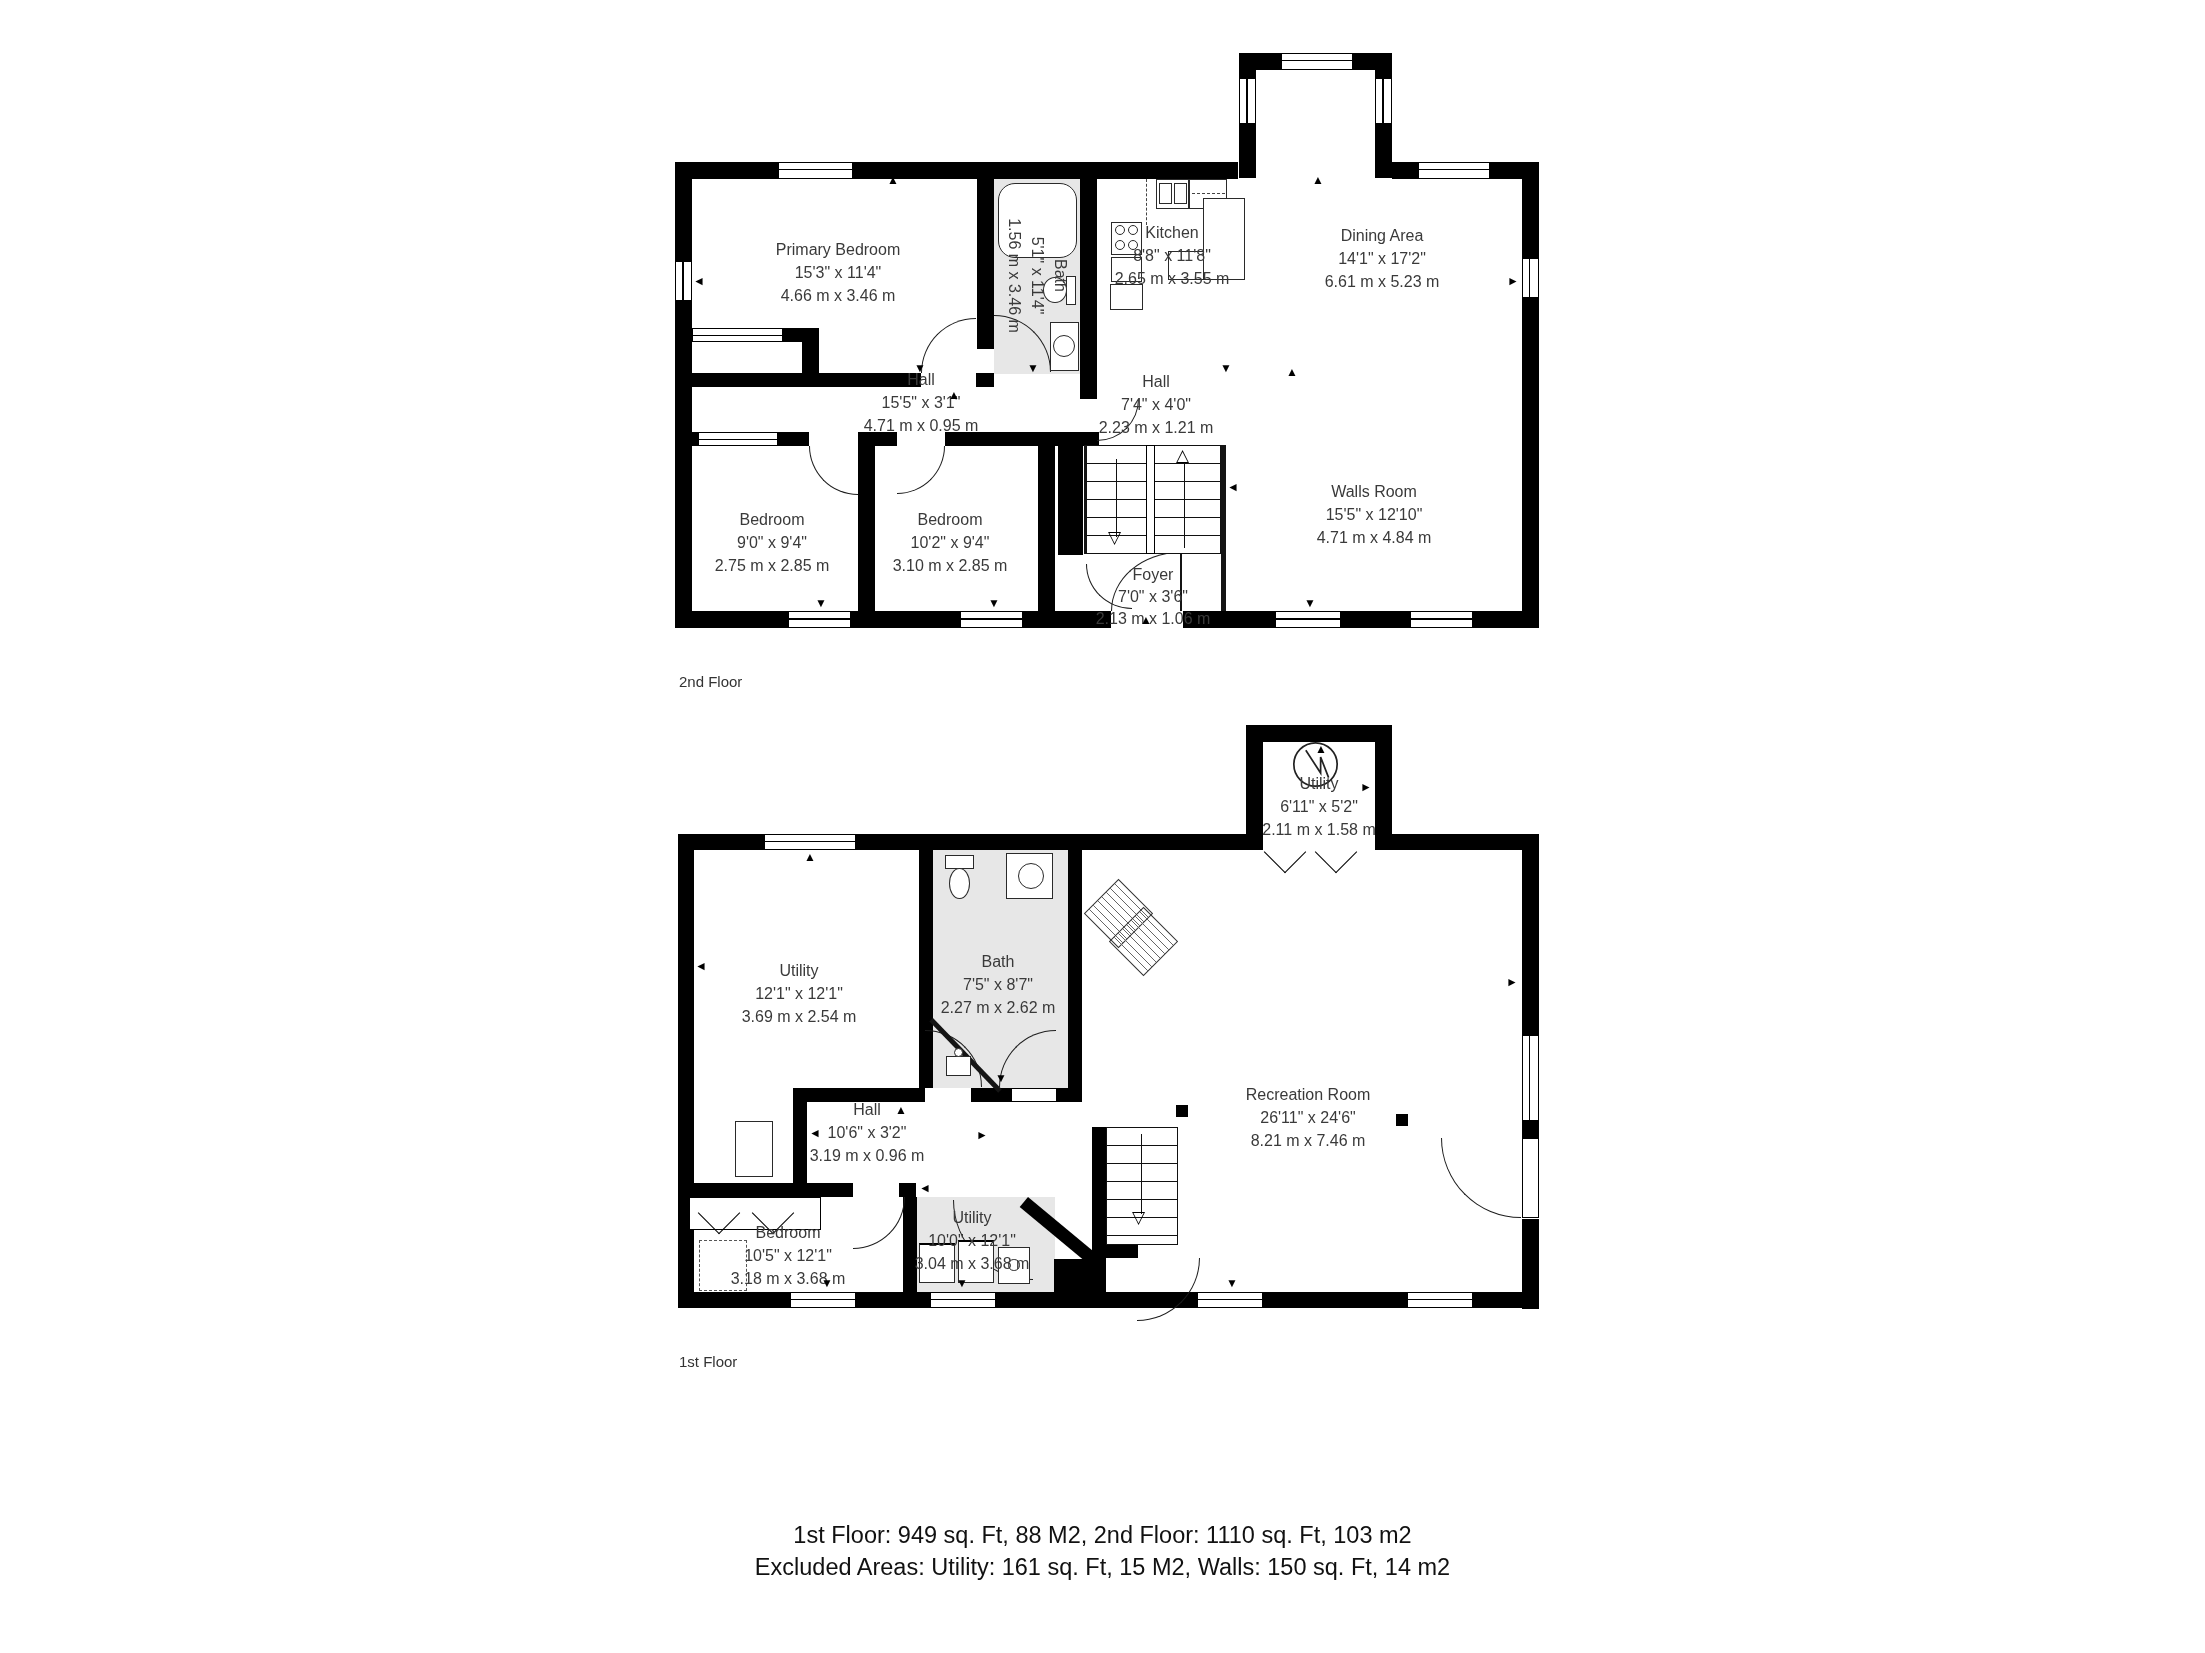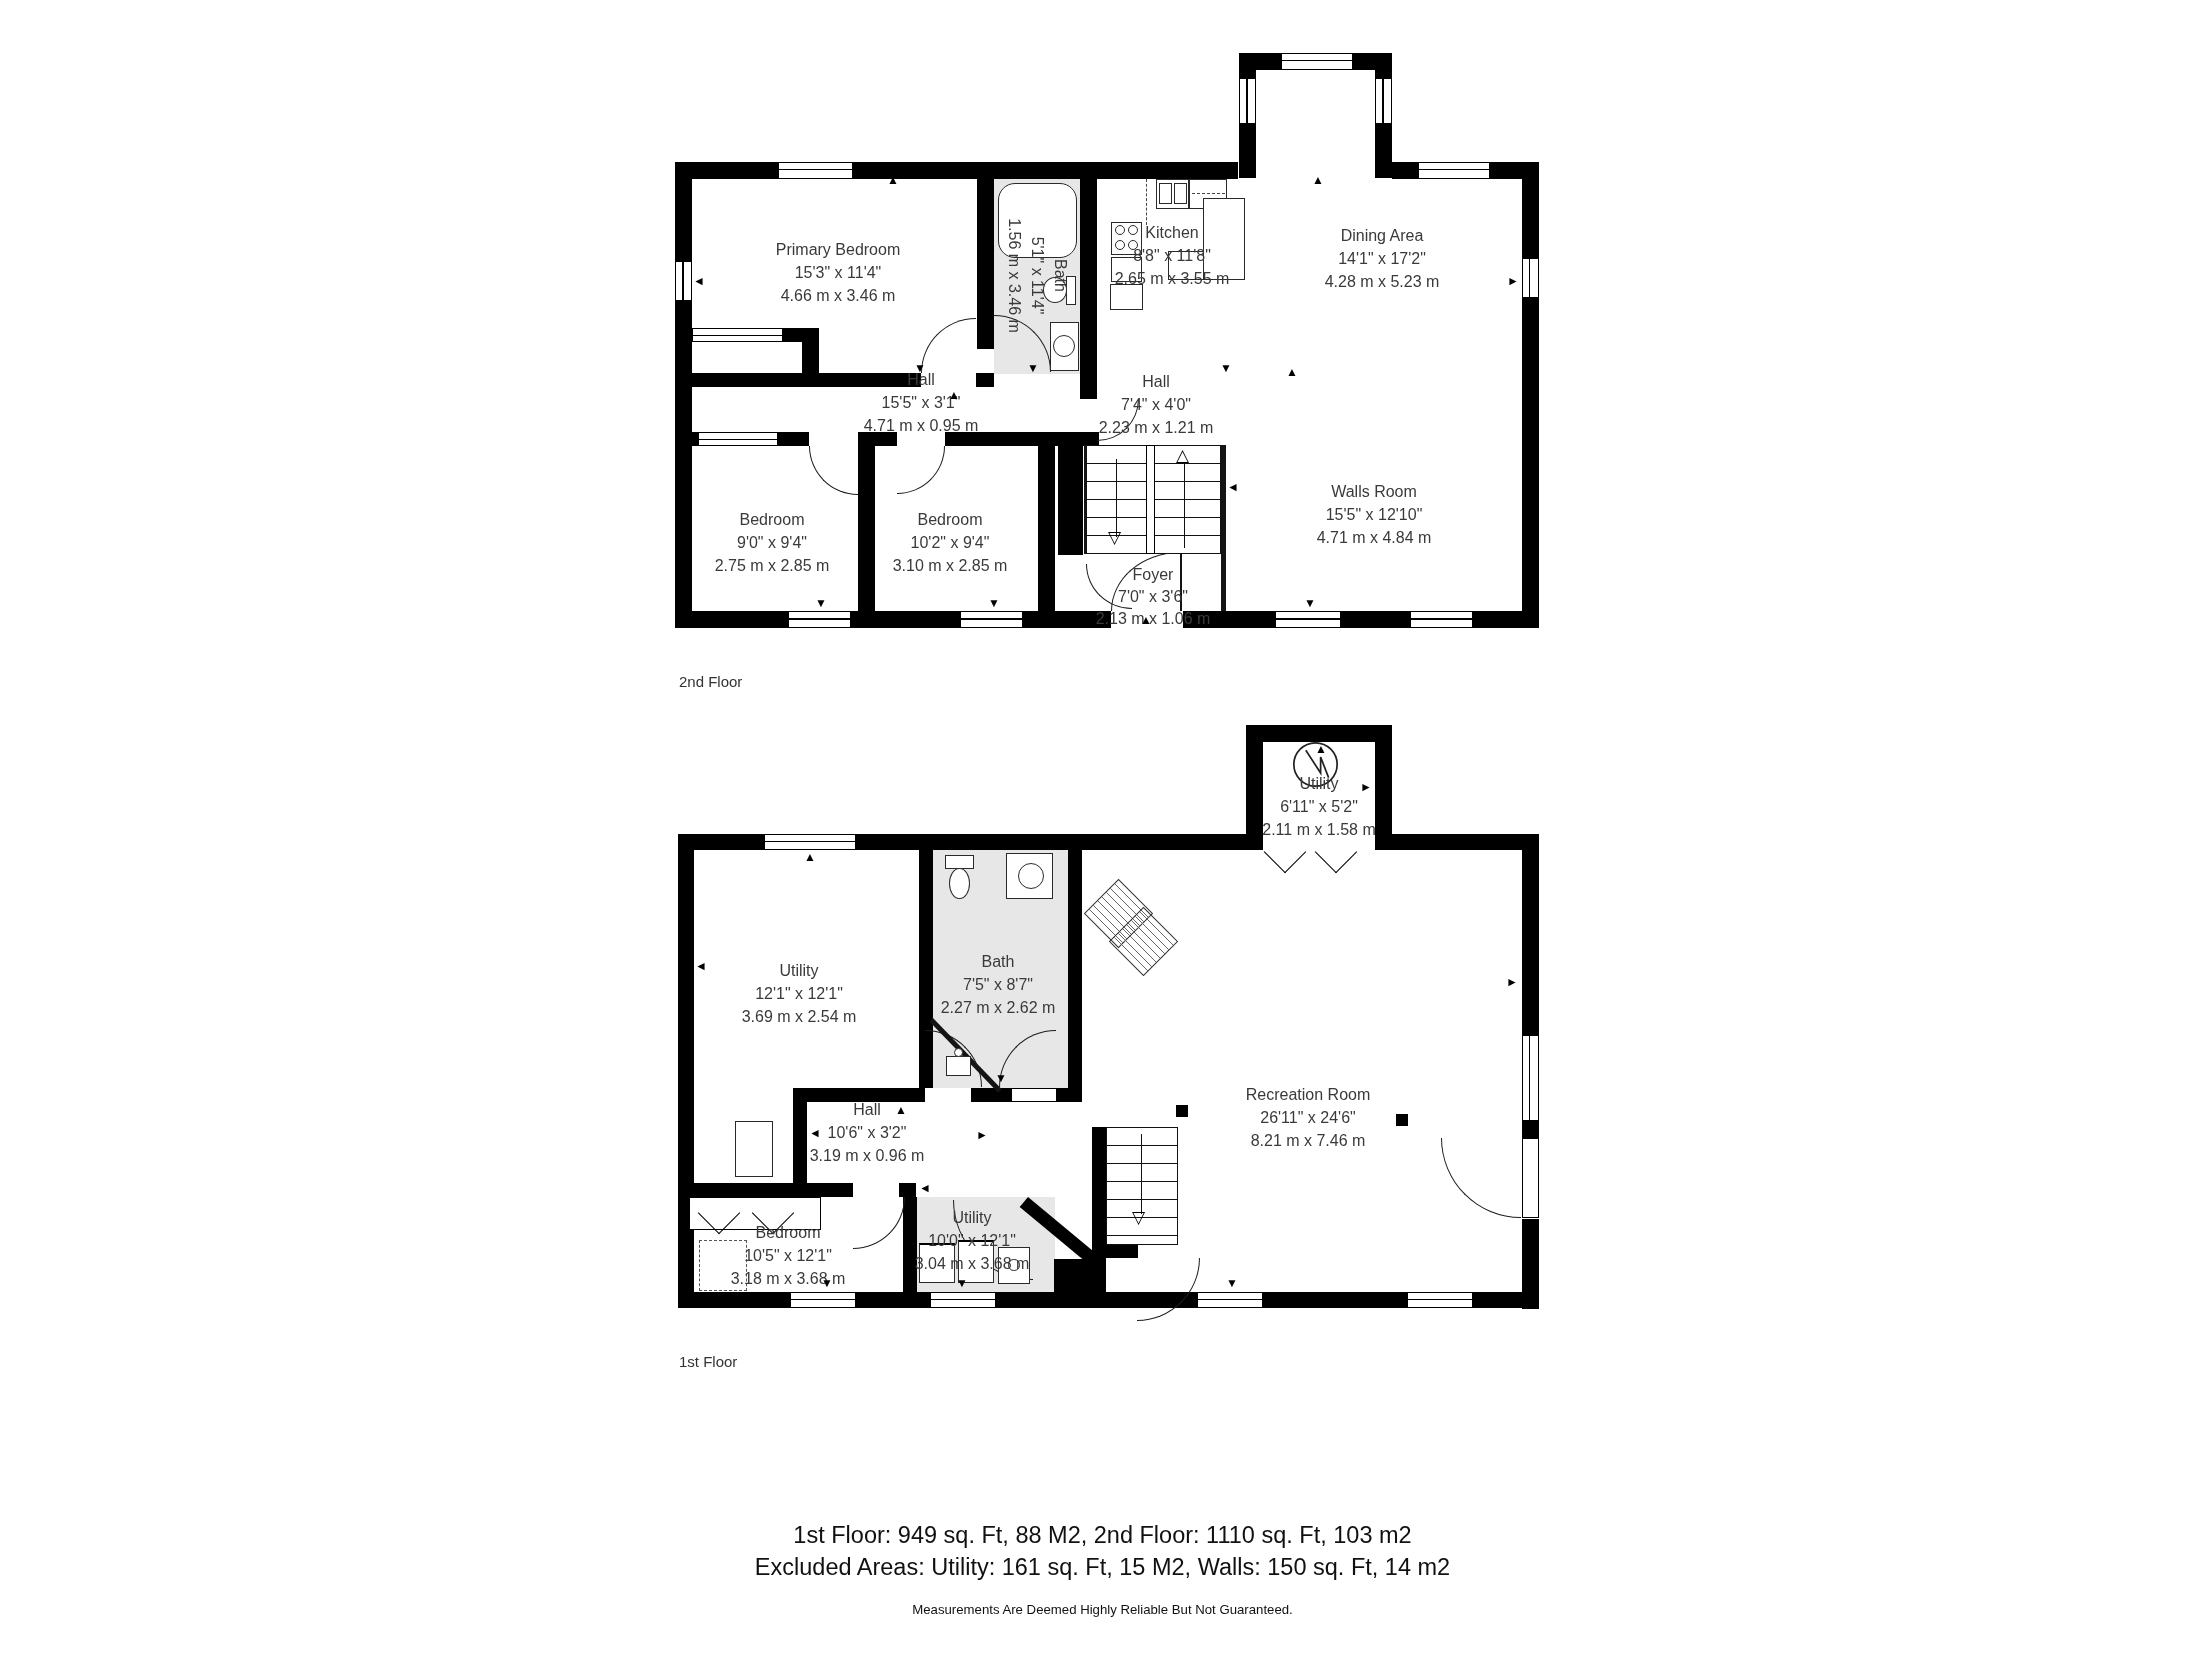--- a/index.html
+++ b/index.html
@@ -140,21 +140,21 @@
       <div>1.56 m x 3.46 m</div>
     </div>
     <div class="lbl" style="left:1172px;top:221px;">
       <div>Kitchen</div>
       <div>8'8" x 11'8"</div>
       <div>2.65 m x 3.55 m</div>
     </div>
     <div class="lbl" style="left:1382px;top:224px;">
       <div>Dining Area</div>
       <div>14'1" x 17'2"</div>
-      <div>4.28 m x 5.23 m</div>
+      <div>6.61 m x 5.23 m</div>
     </div>
     <div class="lbl" style="left:921px;top:368px;">
       <div>Hall</div>
       <div>15'5" x 3'1"</div>
       <div>4.71 m x 0.95 m</div>
     </div>
     <div class="lbl" style="left:1156px;top:370px;">
       <div>Hall</div>
       <div>7'4" x 4'0"</div>
       <div>2.23 m x 1.21 m</div>
@@ -328,15 +328,14 @@
     <span class="mk" style="left:821px;top:1277px;">▼</span>
     <span class="mk" style="left:956px;top:1277px;">▼</span>
     <span class="mk" style="left:1226px;top:1277px;">▼</span>
     <span class="mk" style="left:919px;top:1182px;">◄</span>
 
     <div class="cap" style="left:679px;top:1353px;">1st Floor</div>
   </div>
 
   <div class="footer" style="top:1522px;font-size:23.5px;">1st Floor: 949 sq. Ft, 88 M2, 2nd Floor: 1110 sq. Ft, 103 m2</div>
   <div class="footer" style="top:1554px;font-size:23.5px;">Excluded Areas: Utility: 161 sq. Ft, 15 M2, Walls: 150 sq. Ft, 14 m2</div>
-  <div class="footer" style="top:1602px;font-size:13.2px;">Measurements Are Deemed Highly Reliable But Not Guaranteed.</div>
 </div>
 
 
 </body></html>

